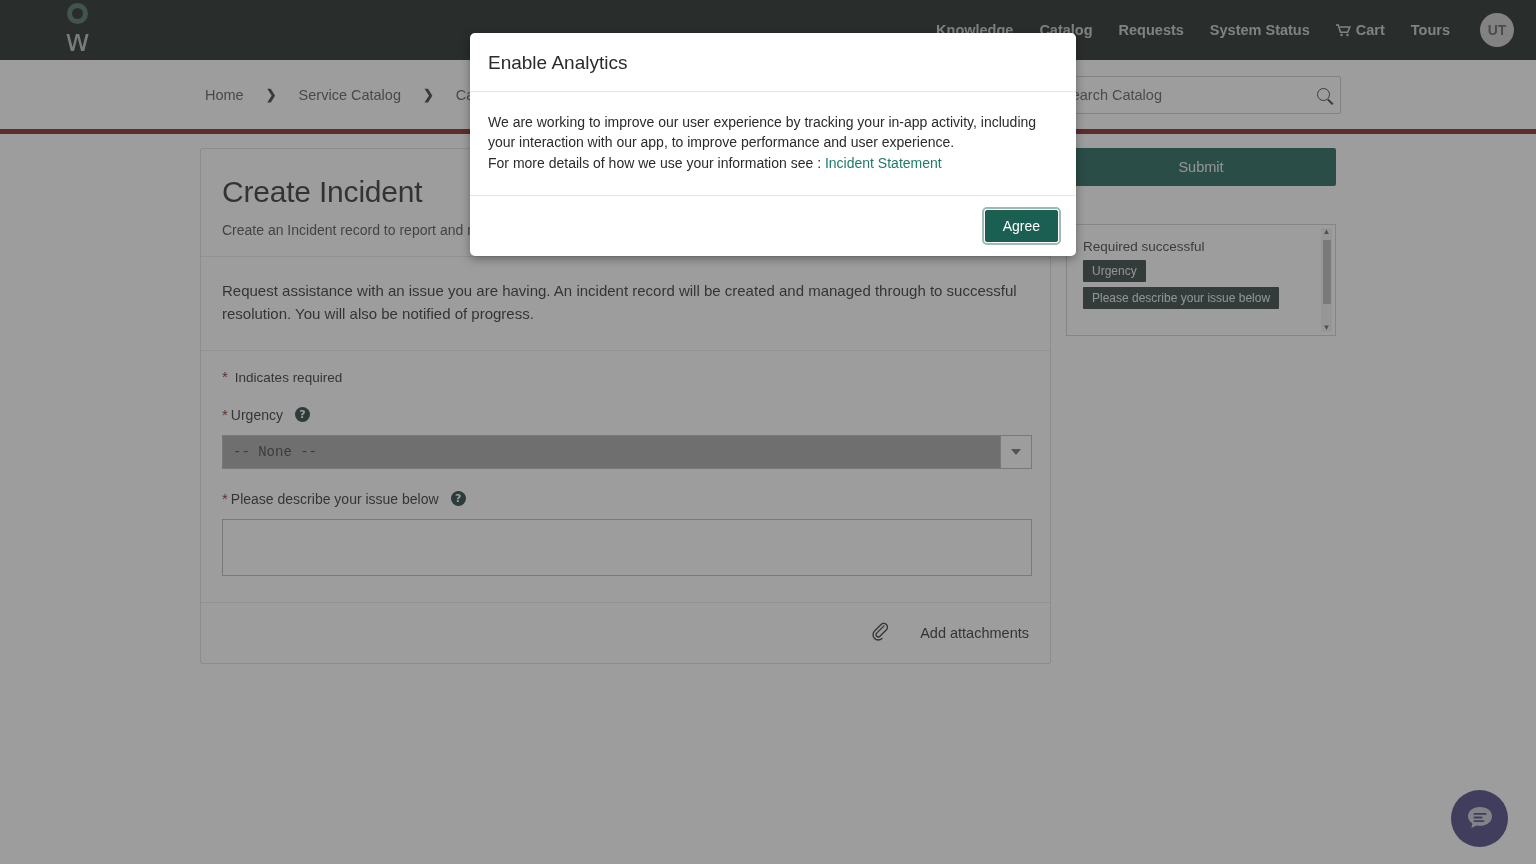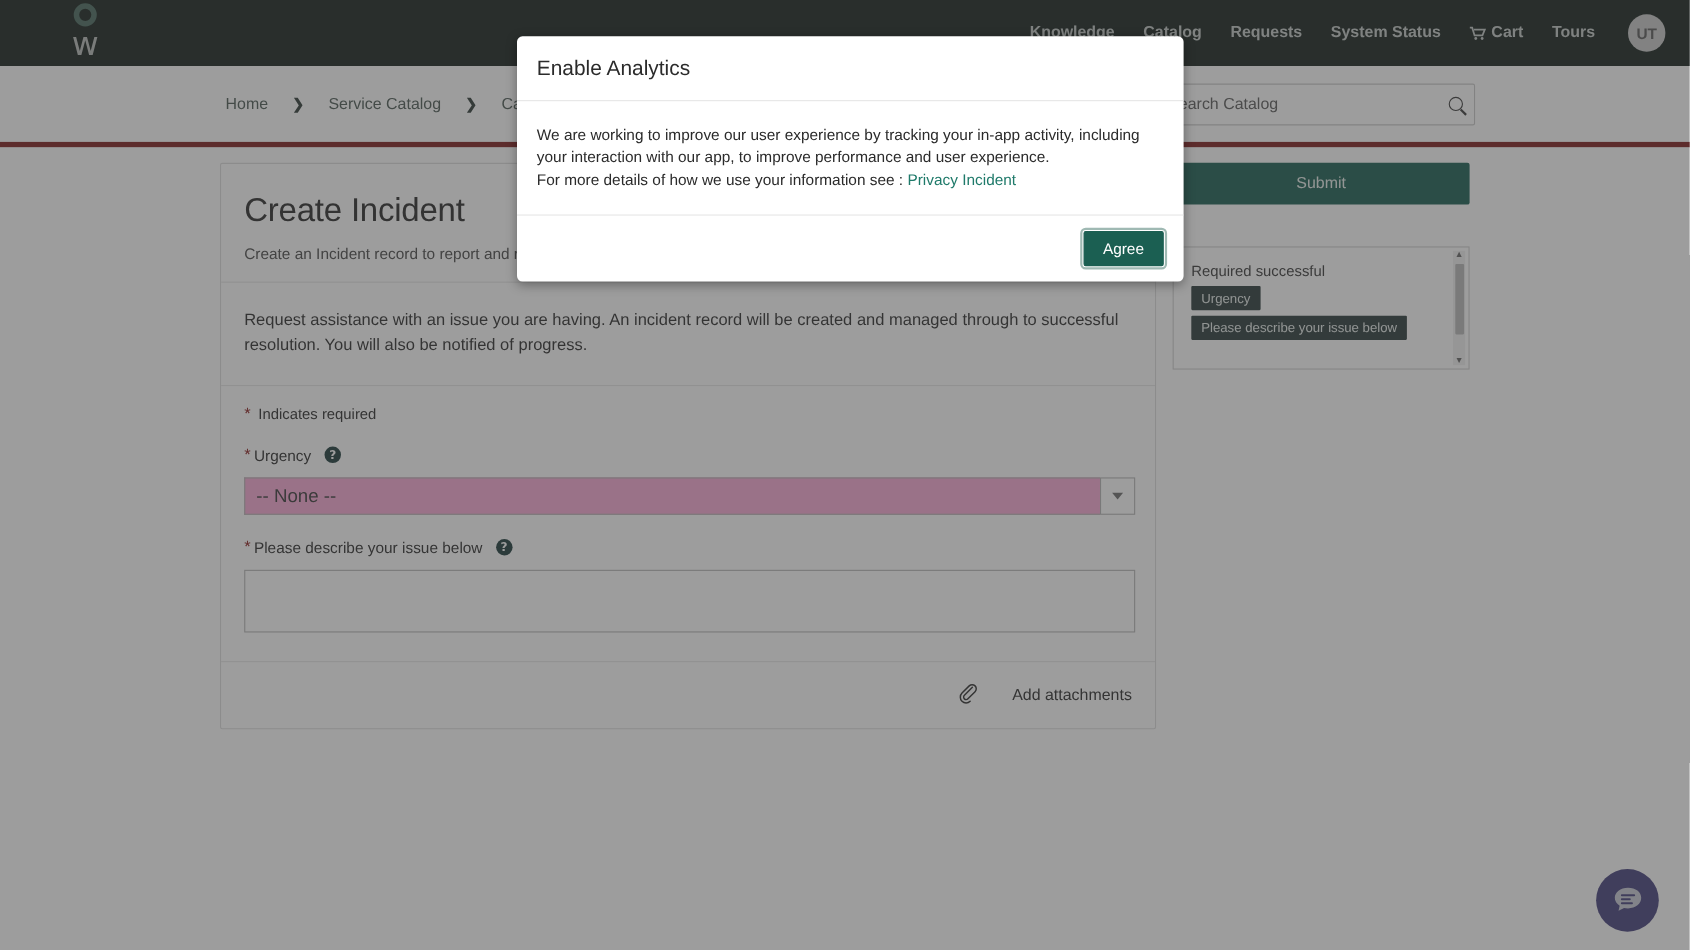--- a/index.html
+++ b/index.html
@@ -127,22 +127,22 @@
     width: 15px; height: 15px; border-radius: 50%;
     background: #1c3a3a; color: #fff;
     font-size: 11px; font-weight: bold;
     display: inline-flex; align-items: center; justify-content: center;
     margin-left: 9px; font-family: "DejaVu Sans", sans-serif;
   }
 
   .select-row { display: flex; width: 810px; height: 34px; }
   .select-box {
     flex: 1; border: 1px solid #b6b6b6; border-right: 0;
-    background: #f9a8d4; display: flex; align-items: center;
-    padding: 0 10px; font-size: 17px; color: #3a3a3a;
+    background: #a3a3a3; display: flex; align-items: center;
+    padding: 0 10px; font-size: 14px; color: #3a3a3a; font-family: Liberation Mono, monospace;
   }
   .select-btn {
     width: 32px; border: 1px solid #b6b6b6; background: #fff;
     display: flex; align-items: center; justify-content: center;
   }
   .caret {
     width: 0; height: 0;
     border-left: 5px solid transparent; border-right: 5px solid transparent;
     border-top: 6px solid #6d6d6d;
   }
@@ -373,19 +373,19 @@
 
 <div id="overlay"></div>
 
 <div class="modal">
   <div class="modal-head">
     <div class="modal-title">Enable Analytics</div>
   </div>
   <div class="modal-body">
     <p>We are working to improve our user experience by tracking your in-app activity, including your interaction with our app, to improve performance and user experience.</p>
     <p>
-      <span>For more details of how we use your information see : </span><a class="privacy-link" href="#">Privacy Incident</a>
+      <span>For more details of how we use your information see : </span><a class="privacy-link" href="#">Incident Statement</a>
     </p>
   </div>
   <div class="modal-foot">
     <button class="agree-btn">Agree</button>
   </div>
 </div>
 
 </body></html>

